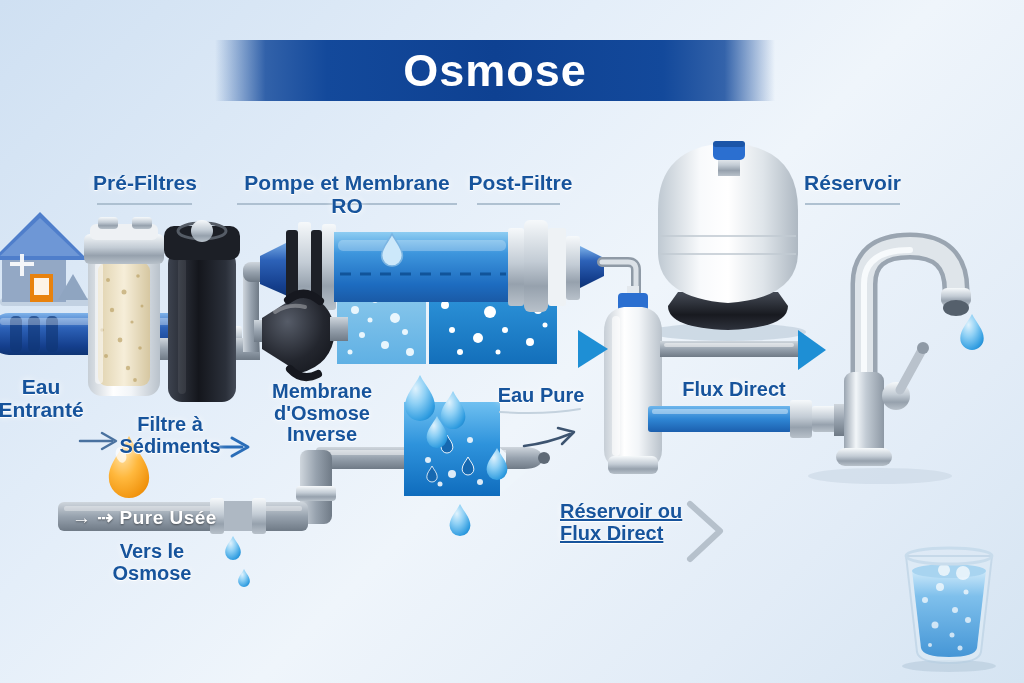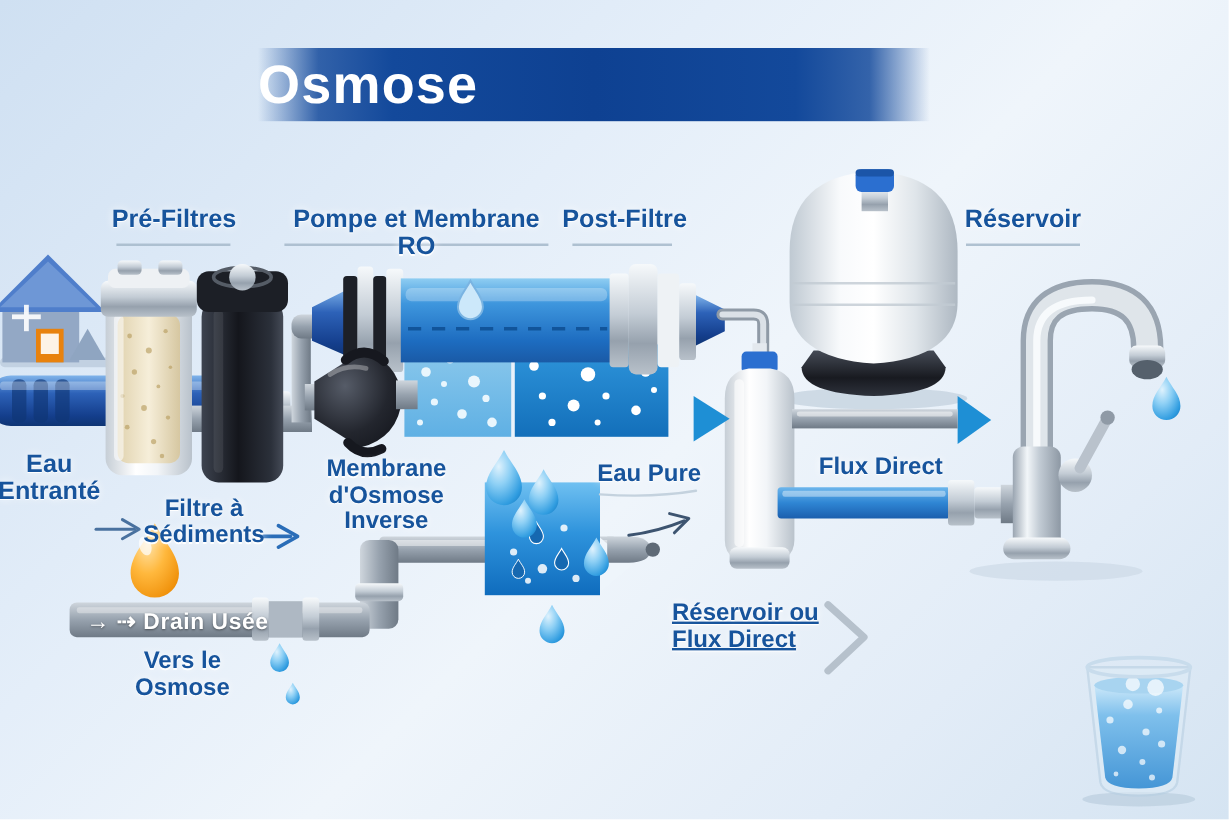--- a/index.html
+++ b/index.html
@@ -4,21 +4,21 @@
 <style>
   html,body{margin:0;padding:0;}
   .canvas{
     position:relative;width:1024px;height:683px;overflow:hidden;
     font-family:"Liberation Sans",sans-serif;
     background:linear-gradient(135deg,#cfe0f2 0%,#e4eef9 35%,#eff5fb 55%,#e2ecf7 80%,#d5e4f2 100%);
   }
   .art{position:absolute;left:0;top:0;z-index:1;}
   .banner{
     position:absolute;left:215px;top:40px;width:560px;height:61px;z-index:2;
-    display:flex;align-items:center;justify-content:space-between;
+    display:flex;align-items:center;justify-content:center;
     background:linear-gradient(90deg,rgba(20,74,156,0) 0%,rgba(20,74,156,.85) 9%,#13499b 20%,#0e4192 50%,#13499b 80%,rgba(20,74,156,.85) 91%,rgba(20,74,156,0) 100%);
   }
   .banner .t1{color:#ffffff;font-size:45px;font-weight:bold;letter-spacing:1px;}
   .banner .t2{color:#8ec9f1;font-size:45px;font-weight:bold;letter-spacing:1px;margin-left:14px;}
   .lbl{
     position:absolute;z-index:3;color:#17549c;font-weight:bold;line-height:1.08;
     text-align:center;text-shadow:0 1px 0 #ffffff,0 0 7px rgba(255,255,255,.9);
   }
   .lbl.s20{font-size:20px;}
   .lbl.s21{font-size:21px;}
@@ -421,19 +421,19 @@
     <span>Eau</span><br><span>Entranté</span>
   </div>
   <div class="lbl s20" style="left:115px;top:414px;width:110px;">
     <span>Filtre à</span><br><span>Sédiments</span>
   </div>
   <div class="lbl s20" style="left:242px;top:381px;width:160px;">
     <span>Membrane</span><br><span>d'Osmose Inverse</span>
   </div>
   <div class="lbl s20" style="left:496px;top:385px;width:90px;"><span>Eau Pure</span></div>
   <div class="lbl s20" style="left:678px;top:379px;width:112px;"><span>Flux Direct</span></div>
-  <div class="pipe-text" style="left:72px;top:506px;"><span>→ ⇢ Drain Usée</span></div>
+  <div class="pipe-text" style="left:72px;top:506px;"><span>→ ⇢ Pure Usée</span></div>
   <div class="lbl s20" style="left:92px;top:541px;width:120px;"><span>Vers le Osmose</span></div>
   <div class="lbl s20" style="left:560px;top:501px;width:125px;text-align:left;text-decoration:underline;">
     <span>Réservoir ou</span><br><span>Flux Direct</span>
   </div>
 
 </div>
 
 </body></html>

